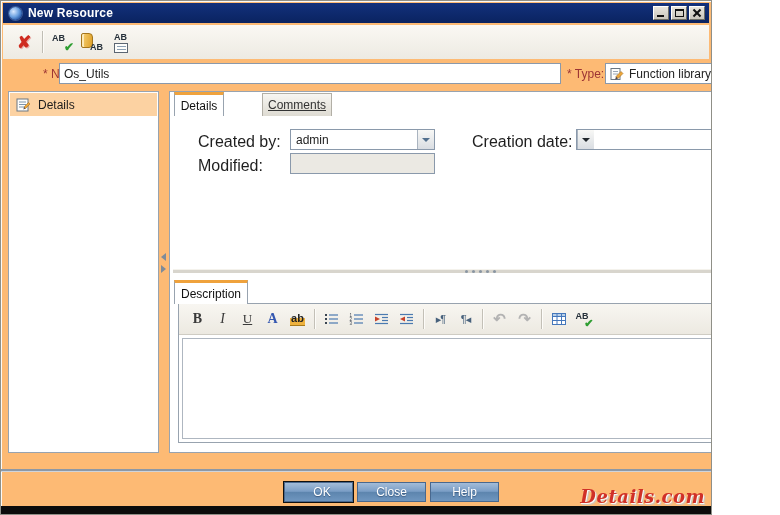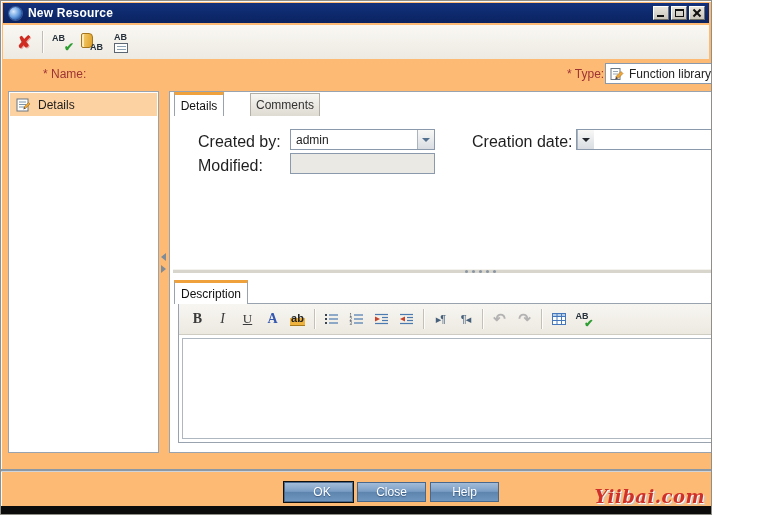--- a/index.html
+++ b/index.html
@@ -100,21 +100,21 @@
     border-bottom: none; color: #333; top: 1px; height: 23px; }
   .details-tab { left: 4px; top: 0; width: 50px; }
   
   .form-label { position: absolute; font-size: 16px; color: #1f1f1f; }
   
   .h-splitter { position: absolute; left: 3px; right: 3px; top: 178px; height: 3px;
     background: #d8d5cd; box-shadow: 0 -1px 0 #f4f2ec; cursor: row-resize; }
   .h-dots { position: absolute; left: 292px; top: 0; width: 3px; height: 3px; border-radius: 50%;
     background: #8a96a2; box-shadow: 7px 0 0 #8a96a2, 14px 0 0 #8a96a2, 21px 0 0 #8a96a2, 28px 0 0 #8a96a2; }
   .desc-tab { left: 4px; top: 188px; width: 74px; }
-  .comments-tab { left: 80px; top: 189px; width: 70px; }
+  .comments-tab { left: 92px; top: 189px; width: 70px; text-decoration: underline; }
   
   .editor-box { position: absolute; left: 8px; top: 211px; width: 587px; height: 140px;
     border: 1px solid #98a3af; background: #fff; }
   .editor-toolbar { position: absolute; left: 0; right: 0; top: 0; height: 31px;
     background: linear-gradient(#f8f6f1, #ece9e1); border-bottom: 1px solid #cfccc3;
     display: flex; align-items: center; padding-left: 6px; }
   .ed-btn { width: 25px; height: 23px; display: flex; align-items: center; justify-content: center;
     cursor: pointer; border: 1px solid transparent; flex: 0 0 auto; }
   .ed-sep { width: 1px; height: 20px; background: #c3c0b7; box-shadow: 1px 0 0 #fdfcf9; margin: 0 4px; flex: 0 0 auto; }
   .g-bold { font-family: "Liberation Serif", serif; font-weight: bold; font-size: 14px; color: #3a3a3a; }
@@ -187,20 +187,21 @@
     </span>
     <span class="tb-btn" style="left:106px">
       <span class="opts-wrap">
         <span class="ab-small">AB</span>
         <span class="opts-box"></span>
       </span>
     </span>
   </div>
 
   <span class="req-label" style="left:12px; top:66px;margin-left:30px;">* Name:</span>
+  <input class="text-input" style="left: 58px; top: 62px; width: 502px;" value="Os_Utils">
   <span class="req-label" style="left:566px; top:66px;">* Type:</span>
   <div class="dropdown" style="left:604px; top:62px; width:167px;">
     <svg class="type-icon" width="14" height="14" viewBox="0 0 14 14">
       <rect x="1" y="1.5" width="9" height="11" fill="#fdfdfb" stroke="#6a7682" stroke-width="1"></rect>
       <line x1="3" y1="4.5" x2="8" y2="4.5" stroke="#9aa8b6" stroke-width="1"></line>
       <line x1="3" y1="7" x2="8" y2="7" stroke="#9aa8b6" stroke-width="1"></line>
       <polygon points="6,9.5 11,4.5 13,6.5 8,11.5" fill="#eca63a" stroke="#a8701e" stroke-width="0.6"></polygon>
       <polygon points="5.2,12.6 6,9.5 8,11.5" fill="#544"></polygon>
     </svg>
     <span class="dd-value">Function library</span>
@@ -359,16 +360,16 @@
   <div class="footer-sep"></div>
   <div class="btn focused" style="left:283px">
       <span>OK</span>
     </div>
   <div class="btn" style="left:356px">
       <span>Close</span>
     </div>
   <div class="btn" style="left:429px">
       <span>Help</span>
     </div>
-  <div class="watermark">Yiibai.com</div>
+  <div class="watermark">Details.com</div>
   <div class="bottom-strip"></div>
 
 </div>
 
 </body></html>

